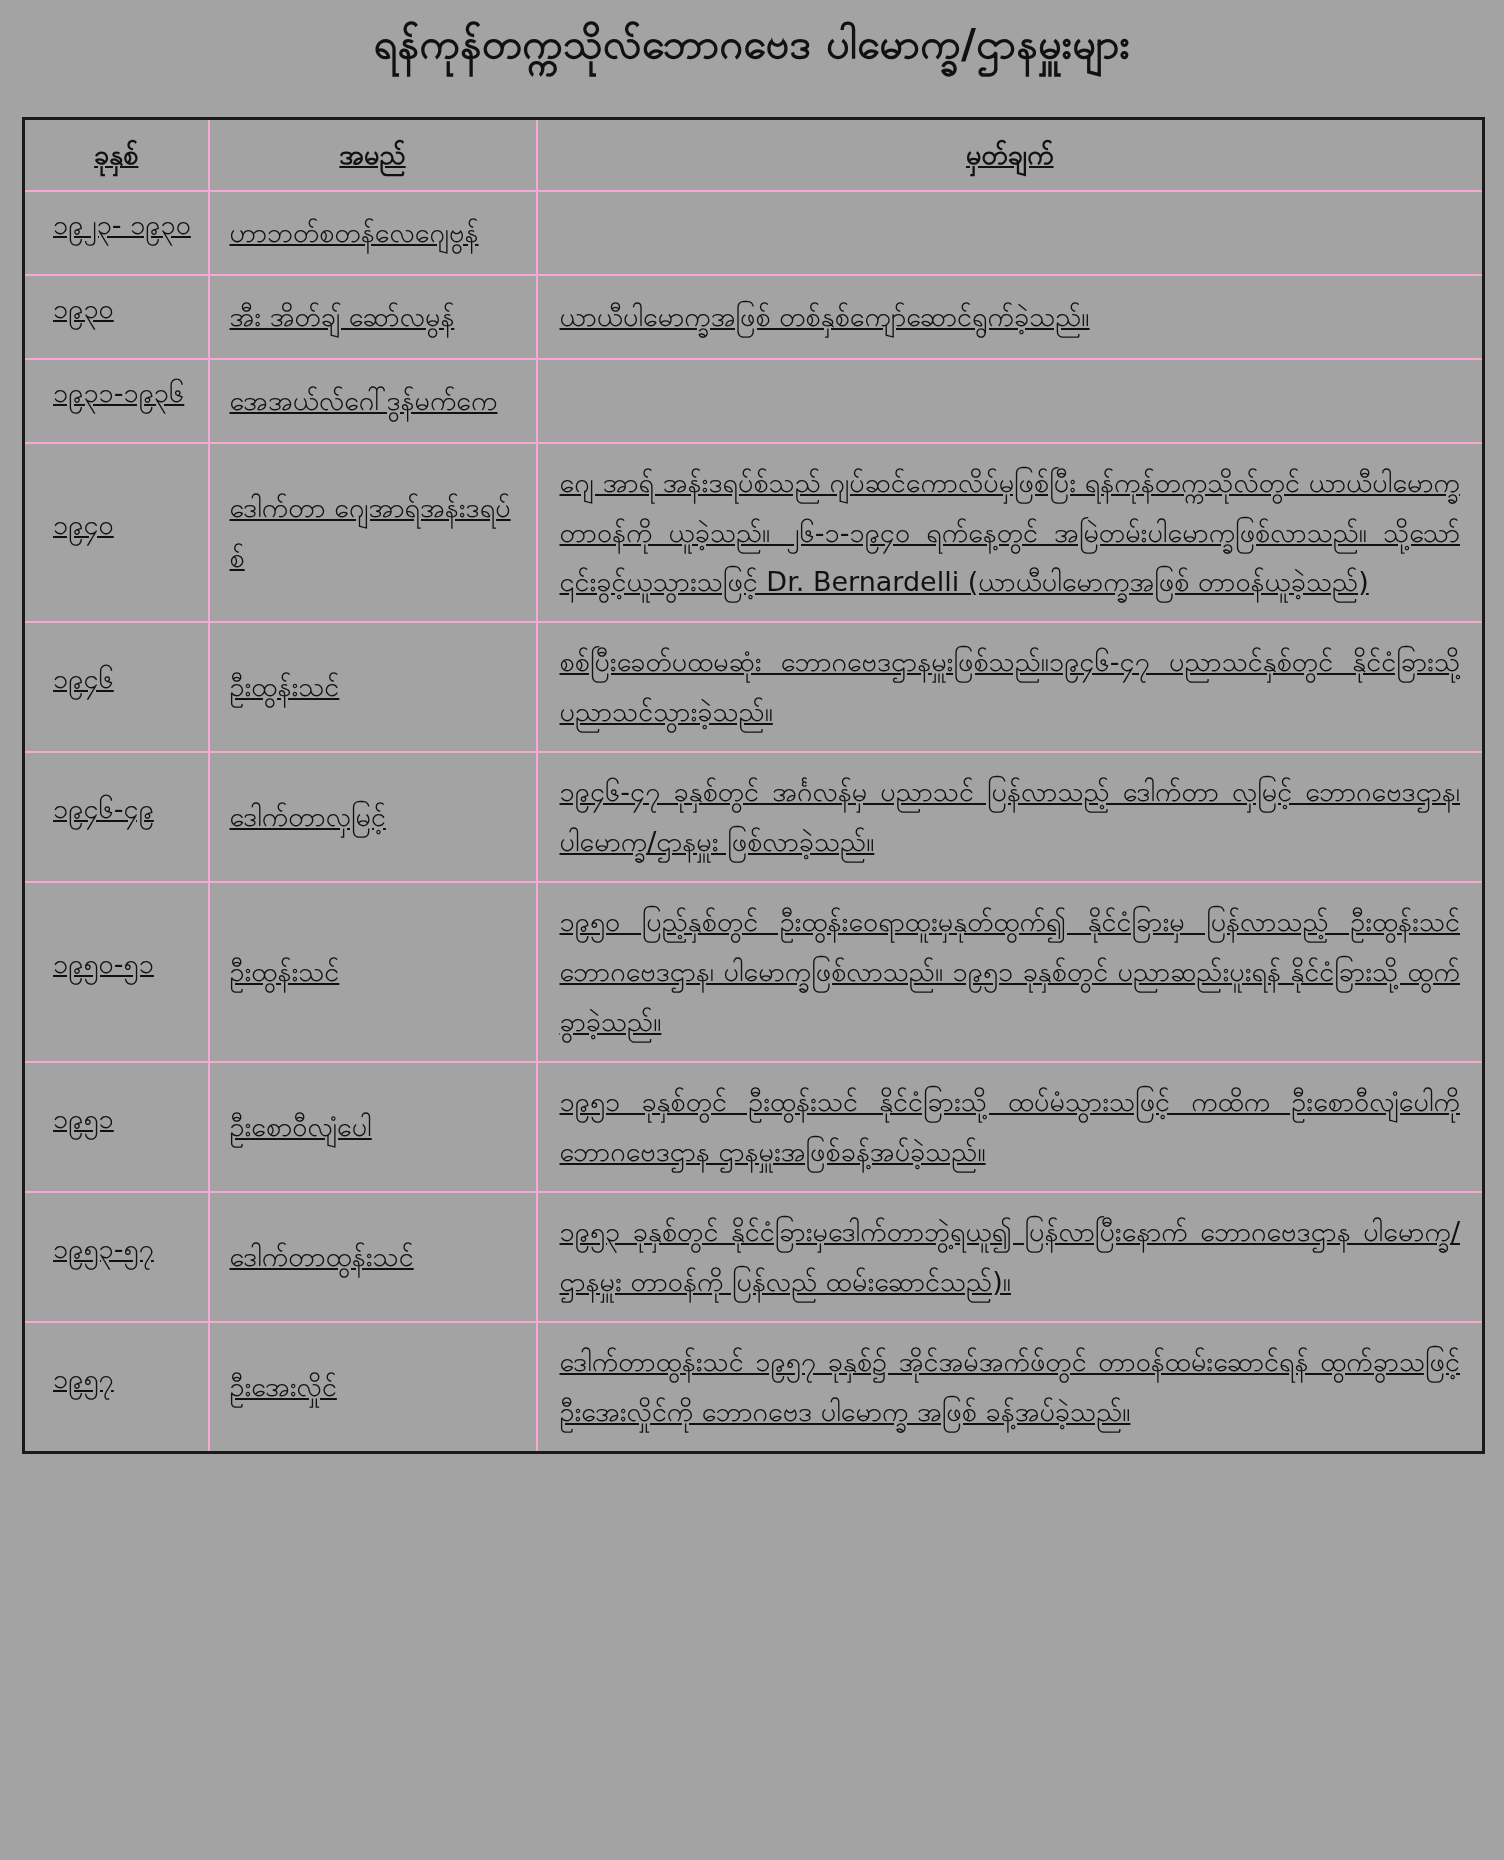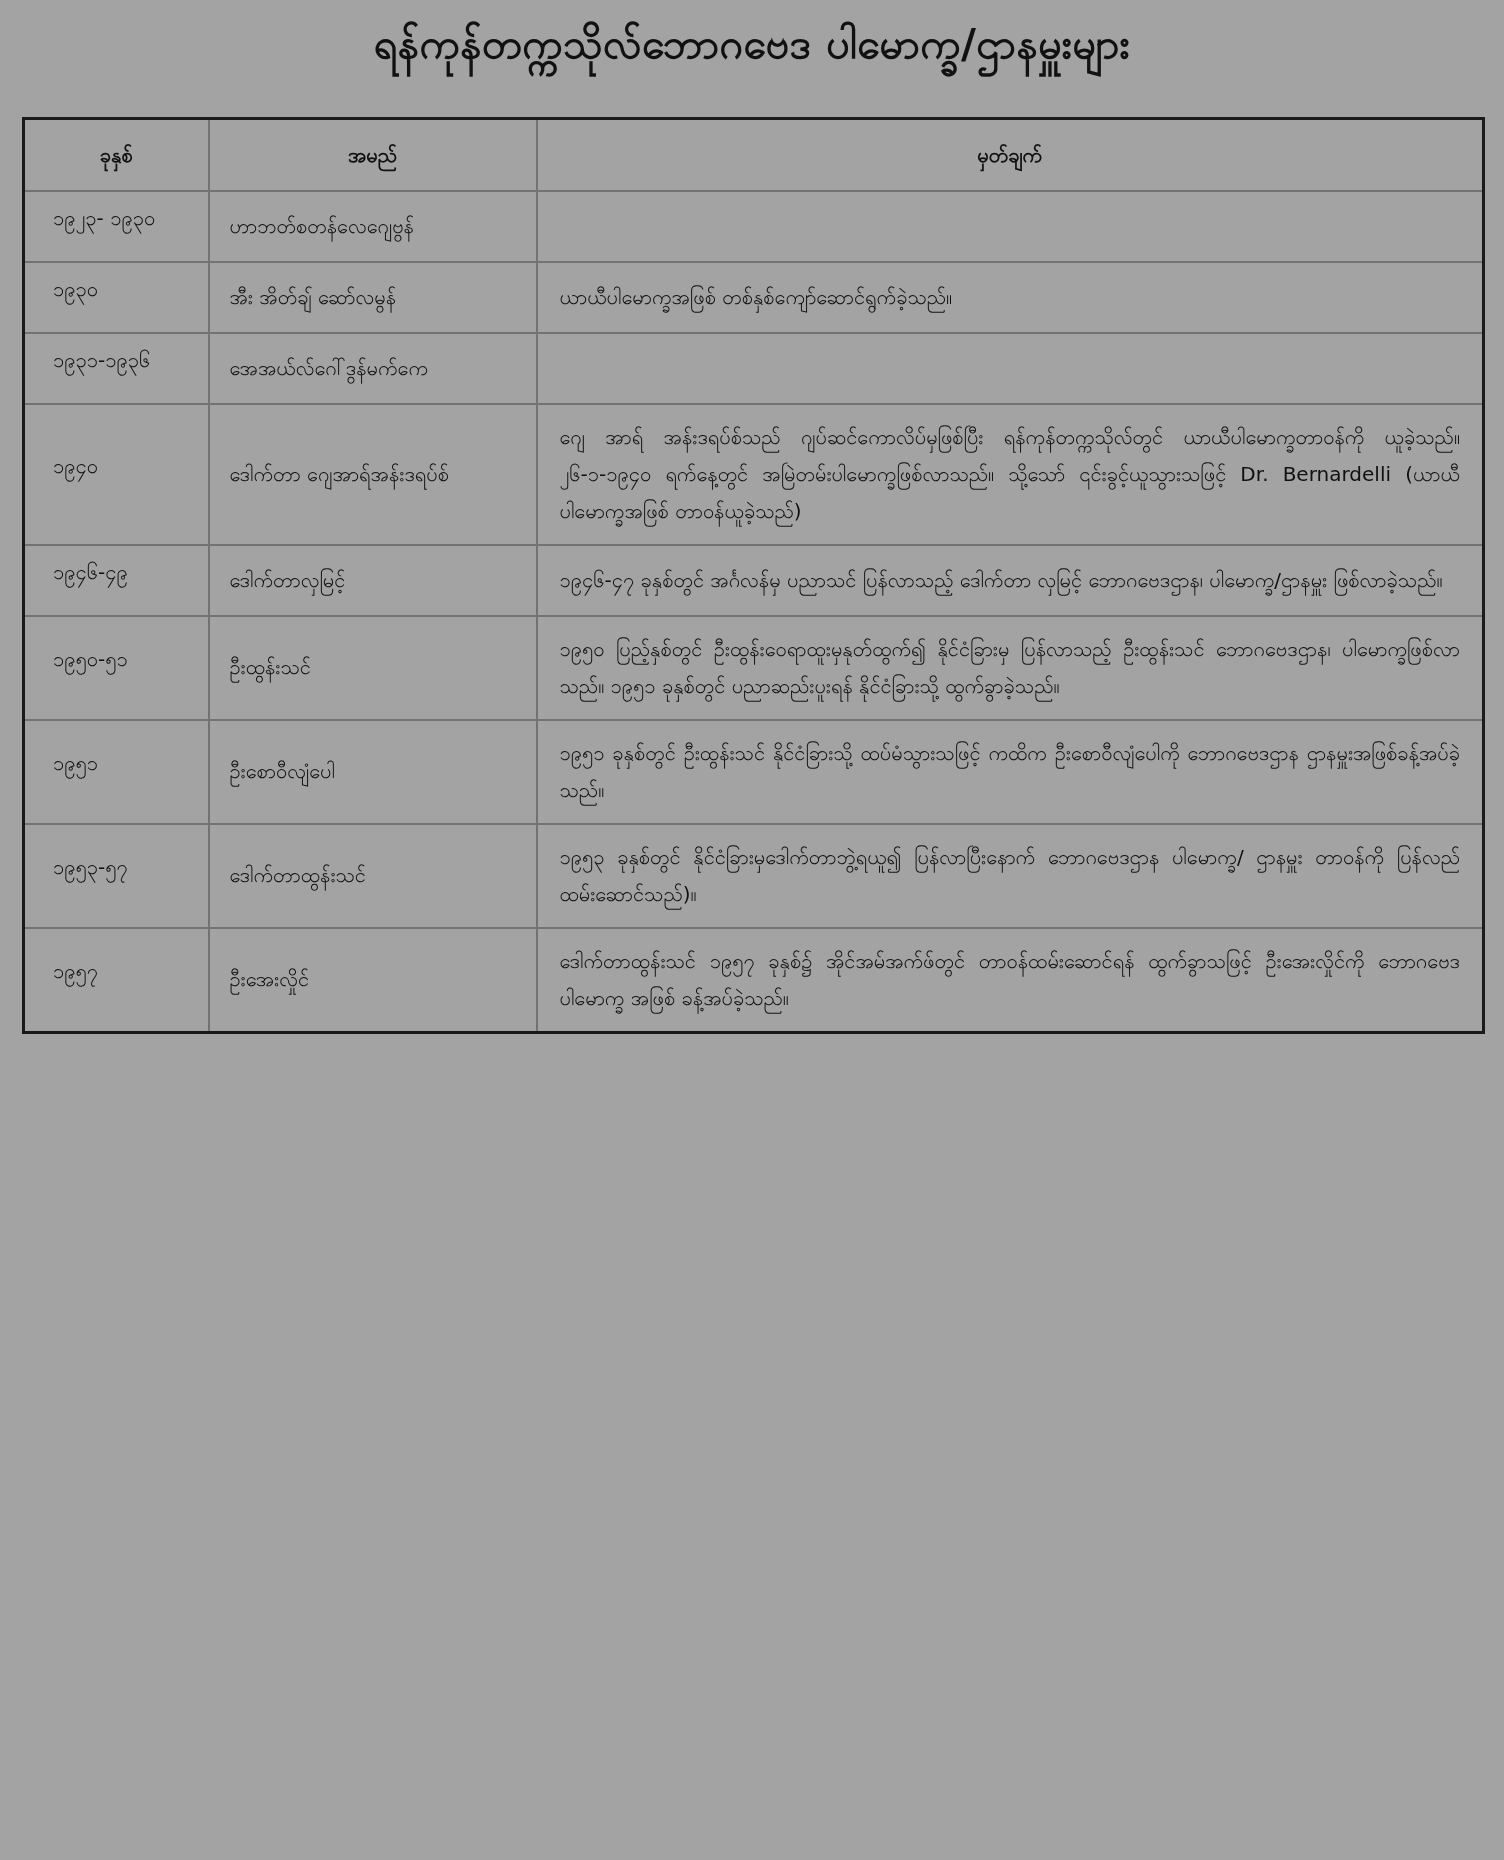--- a/index.html
+++ b/index.html
@@ -26,25 +26,26 @@
   }
   table.prof-table {
     border-collapse: collapse;
     table-layout: fixed;
     width: 1460px;
     margin-top: 46px;
     border: 3px solid #1a1a1a;
   }
   table.prof-table th,
   table.prof-table td {
-    border: 2px solid #737373;
+    border: 2px solid #f9a8d4;
     vertical-align: middle;
-    font-size: 20px;
+    font-size: 27px;
     line-height: 1.85;
     box-sizing: border-box;
+    text-decoration: underline;
   }
   col.col-year   { width: 185px; }
   col.col-name   { width: 328px; }
   col.col-remark { width: 947px; }
   thead th {
     height: 72px;
     font-weight: bold;
     text-align: center;
     font-size: 31px;
     padding: 8px 6px;
@@ -100,20 +101,25 @@
         <td class="year-cell">၁၉၃၁-၁၉၃၆</td>
         <td class="name-cell">အေအယ်လ်ဂေါ်ဒွန်မက်ကေ</td>
         <td class="remark-cell"></td>
       </tr>
       <tr>
         <td class="year-cell">၁၉၄၀</td>
         <td class="name-cell">ဒေါက်တာ ဂျေအာရ်အန်းဒရပ်စ်</td>
         <td class="remark-cell">ဂျေ အာရ် အန်းဒရပ်စ်သည် ဂျပ်ဆင်ကောလိပ်မှဖြစ်ပြီး ရန်ကုန်တက္ကသိုလ်တွင် ယာယီပါမောက္ခတာဝန်ကို ယူခဲ့သည်။ ၂၆-၁-၁၉၄၀ ရက်နေ့တွင် အမြဲတမ်းပါမောက္ခဖြစ်လာသည်။ သို့သော် ၎င်းခွင့်ယူသွားသဖြင့် Dr. Bernardelli (ယာယီပါမောက္ခအဖြစ် တာဝန်ယူခဲ့သည်)</td>
       </tr>
       <tr>
+        <td class="year-cell">၁၉၄၆</td>
+        <td class="name-cell">ဦးထွန်းသင်</td>
+        <td class="remark-cell">စစ်ပြီးခေတ်ပထမဆုံး ဘောဂဗေဒဌာနမှူးဖြစ်သည်။၁၉၄၆-၄၇ ပညာသင်နှစ်တွင် နိုင်ငံခြားသို့ပညာသင်သွားခဲ့သည်။</td>
+      </tr>
+      <tr>
         <td class="year-cell">၁၉၄၆-၄၉</td>
         <td class="name-cell">ဒေါက်တာလှမြင့်</td>
         <td class="remark-cell">၁၉၄၆-၄၇ ခုနှစ်တွင် အင်္ဂလန်မှ ပညာသင် ပြန်လာသည့် ဒေါက်တာ လှမြင့် ဘောဂဗေဒဌာန၊ ပါမောက္ခ/ဌာနမှူး ဖြစ်လာခဲ့သည်။</td>
       </tr>
       <tr>
         <td class="year-cell">၁၉၅၀-၅၁</td>
         <td class="name-cell">ဦးထွန်းသင်</td>
         <td class="remark-cell">၁၉၅၀ ပြည့်နှစ်တွင် ဦးထွန်းဝေရာထူးမှနုတ်ထွက်၍ နိုင်ငံခြားမှ ပြန်လာသည့် ဦးထွန်းသင် ဘောဂဗေဒဌာန၊ ပါမောက္ခဖြစ်လာသည်။ ၁၉၅၁ ခုနှစ်တွင် ပညာဆည်းပူးရန် နိုင်ငံခြားသို့ ထွက်ခွာခဲ့သည်။</td>
       </tr>
       <tr>

